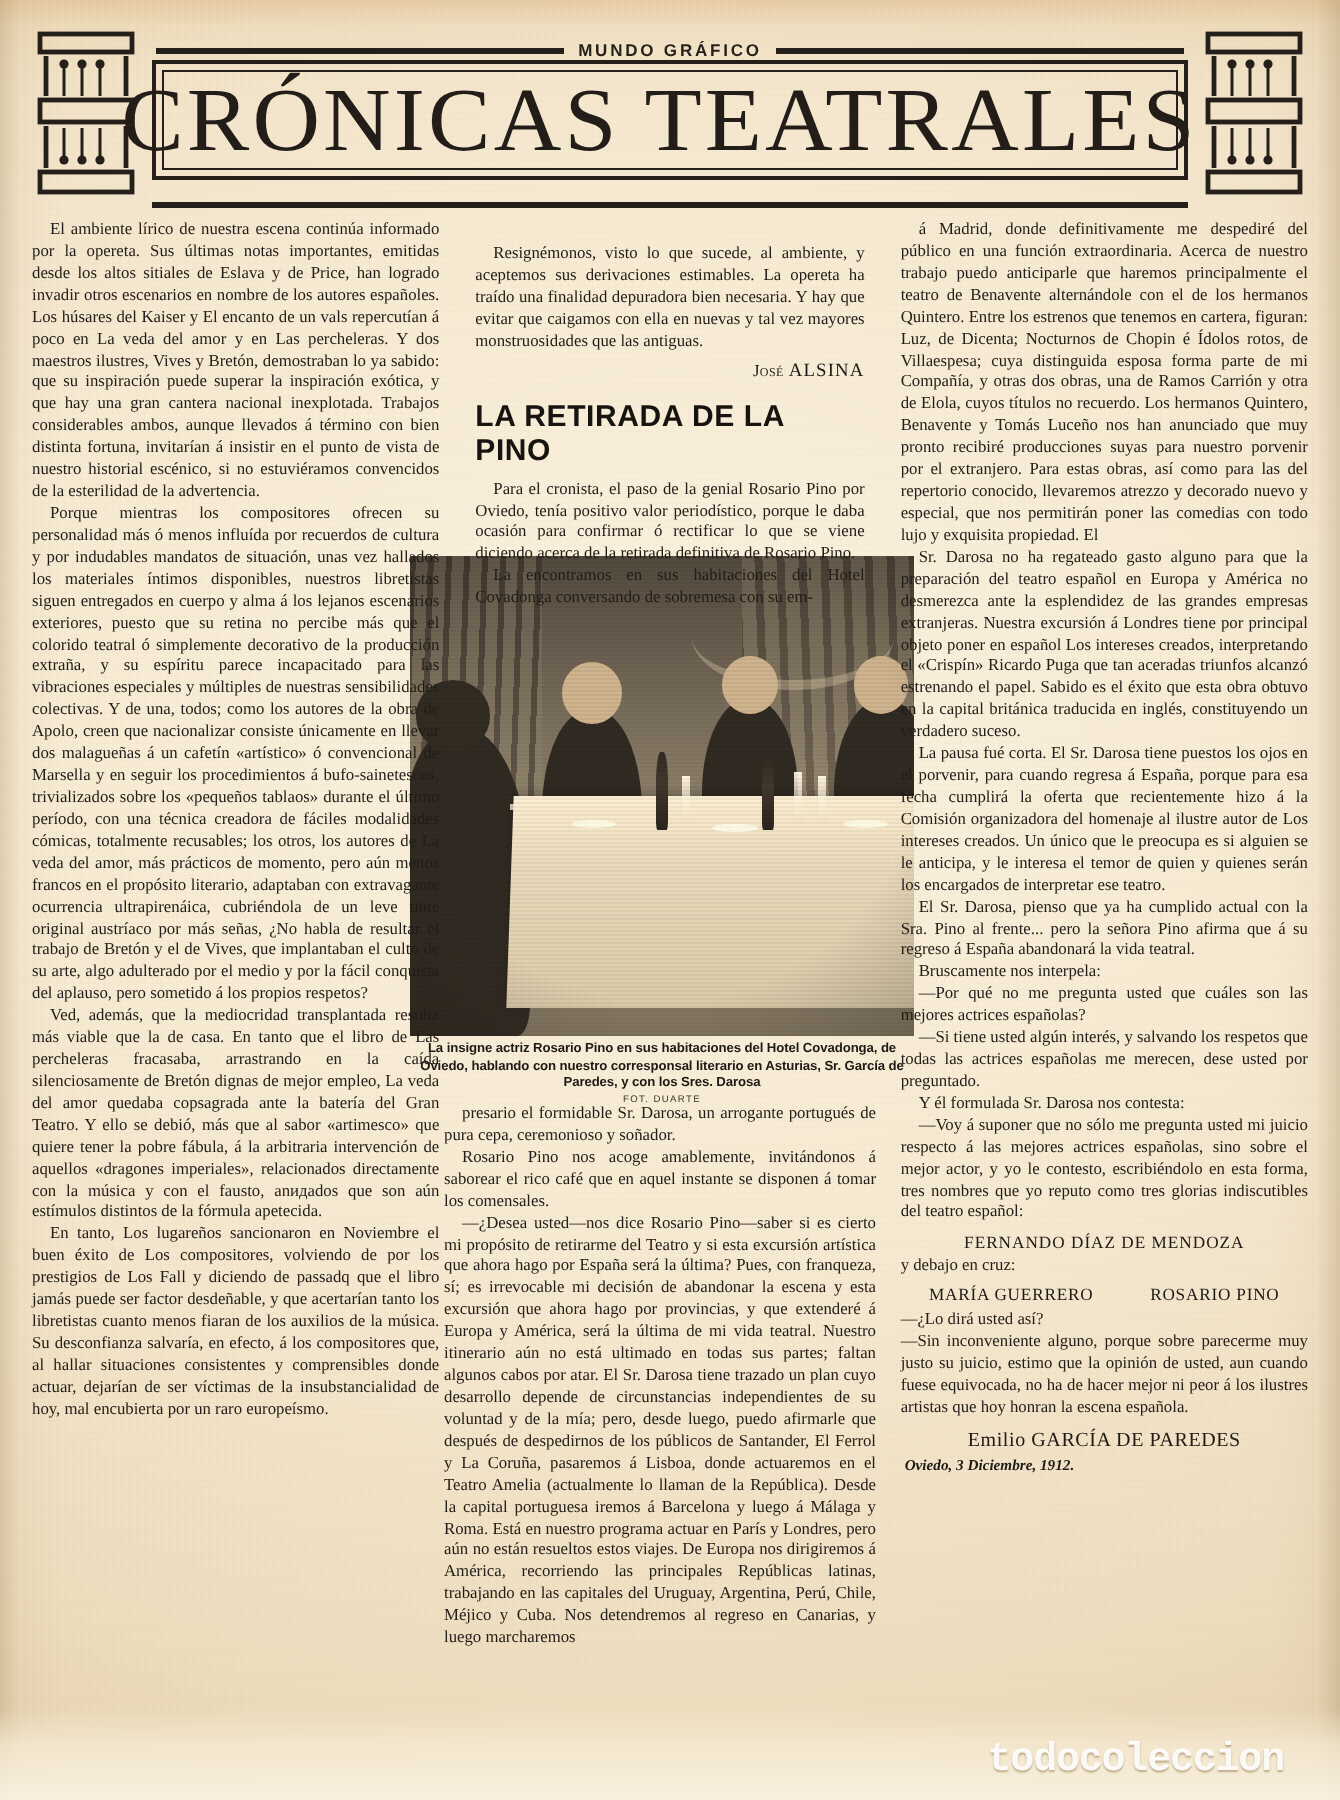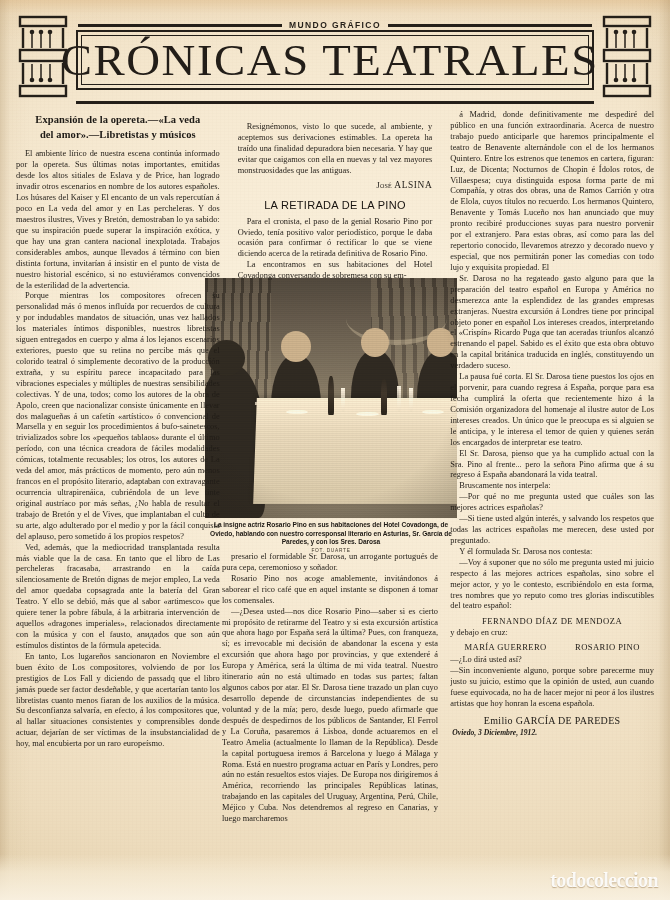--- a/index.html
+++ b/index.html
@@ -132,24 +132,23 @@
     font-family: "Liberation Serif", serif;
     font-weight: 700;
     font-size: 10.5px;
     line-height: 1.45;
     text-align: center;
     margin: 2px 0 7px 0;
     letter-spacing: 0.1px;
   }
   .bigheadline {
     font-family: "Liberation Sans", sans-serif;
-    font-weight: 400;
-    font-size: 11px;
+    font-weight: 700;
+    font-size: 15px;
     letter-spacing: 0.3px;
-    text-align: center;
     margin: 9px 0 6px 0;
     color: #171310;
   }
   p.body {
     font-size: 8.4px;
     line-height: 1.30;
     text-align: justify;
     text-justify: inter-word;
     margin: 0;
     text-indent: 9px;
@@ -298,23 +297,23 @@
     font-family: "Liberation Sans", sans-serif;
     font-size: 4.8px;
     letter-spacing: 0.7px;
     text-align: center;
     margin-top: 1px;
     color: #3b342a;
   }
 
   .watermark {
     position: absolute;
-    right: 12px;
+    right: 28px;
     bottom: 8px;
-    font-family: Liberation Serif, serif;
+    font-family: Liberation Mono, monospace;
     font-size: 20px;
     font-weight: 700;
     letter-spacing: -0.6px;
     color: rgba(255,255,255,0.92);
     text-shadow: 0 1px 1px rgba(150,120,80,0.55);
     z-index: 50;
   }
   .bottom-fade {
     position: absolute;
     left: 0; right: 0; bottom: 0;
@@ -400,24 +399,20 @@
             <circle cx="25" cy="66" r="2.3"></circle>
             <circle cx="34" cy="66" r="2.3"></circle>
         </g>
       </svg>
     </div>
   </div>
 
   <div class="content">
 
     <div class="col c1">
-      <div class="sec-head">
-        <span>Expansión de la opereta.—«La veda</span><br>
-        <span>del amor».—Libretistas y músicos</span>
-      </div>
       <p class="body">El ambiente lírico de nuestra escena continúa informado por la opereta. Sus últimas notas importantes, emitidas desde los altos sitiales de Eslava y de Price, han logrado invadir otros escenarios en nombre de los autores españoles. Los húsares del Kaiser y El encanto de un vals repercutían á poco en La veda del amor y en Las percheleras. Y dos maestros ilustres, Vives y Bretón, demostraban lo ya sabido: que su inspiración puede superar la inspiración exótica, y que hay una gran cantera nacional inexplotada. Trabajos considerables ambos, aunque llevados á término con bien distinta fortuna, invitarían á insistir en el punto de vista de nuestro historial escénico, si no estuviéramos convencidos de la esterilidad de la advertencia.</p>
       <p class="body">Porque mientras los compositores ofrecen su personalidad más ó menos influída por recuerdos de cultura y por indudables mandatos de situación, unas vez hallados los materiales íntimos disponibles, nuestros libretistas siguen entregados en cuerpo y alma á los lejanos escenarios exteriores, puesto que su retina no percibe más que el colorido teatral ó simplemente decorativo de la producción extraña, y su espíritu parece incapacitado para las vibraciones especiales y múltiples de nuestras sensibilidades colectivas. Y de una, todos; como los autores de la obra de Apolo, creen que nacionalizar consiste únicamente en llevar dos malagueñas á un cafetín «artístico» ó convencional de Marsella y en seguir los procedimientos á bufo-sainetescos, trivializados sobre los «pequeños tablaos» durante el último período, con una técnica creadora de fáciles modalidades cómicas, totalmente recusables; los otros, los autores de La veda del amor, más prácticos de momento, pero aún menos francos en el propósito literario, adaptaban con extravagante ocurrencia ultrapirenáica, cubriéndola de un leve tinte original austríaco por más señas, ¿No habla de resultar el trabajo de Bretón y el de Vives, que implantaban el culto de su arte, algo adulterado por el medio y por la fácil conquista del aplauso, pero sometido á los propios respetos?</p>
       <p class="body">Ved, además, que la mediocridad transplantada resulta más viable que la de casa. En tanto que el libro de Las percheleras fracasaba, arrastrando en la caída silenciosamente de Bretón dignas de mejor empleo, La veda del amor quedaba copsagrada ante la batería del Gran Teatro. Y ello se debió, más que al sabor «artimesco» que quiere tener la pobre fábula, á la arbitraria intervención de aquellos «dragones imperiales», relacionados directamente con la música y con el fausto, anидados que son aún estímulos distintos de la fórmula apetecida.</p>
       <p class="body">En tanto, Los lugareños sancionaron en Noviembre el buen éxito de Los compositores, volviendo de por los prestigios de Los Fall y diciendo de passadq que el libro jamás puede ser factor desdeñable, y que acertarían tanto los libretistas cuanto menos fiaran de los auxilios de la música. Su desconfianza salvaría, en efecto, á los compositores que, al hallar situaciones consistentes y comprensibles donde actuar, dejarían de ser víctimas de la insubstancialidad de hoy, mal encubierta por un raro europeísmo.</p>
     </div>
 
     <div class="col c2">
       <p class="body">Resignémonos, visto lo que sucede, al ambiente, y aceptemos sus derivaciones estimables. La opereta ha traído una finalidad depuradora bien necesaria. Y hay que evitar que caigamos con ella en nuevas y tal vez mayores monstruosidades que las antiguas.</p>
       <div class="sig">
         <span class="given">José</span>

